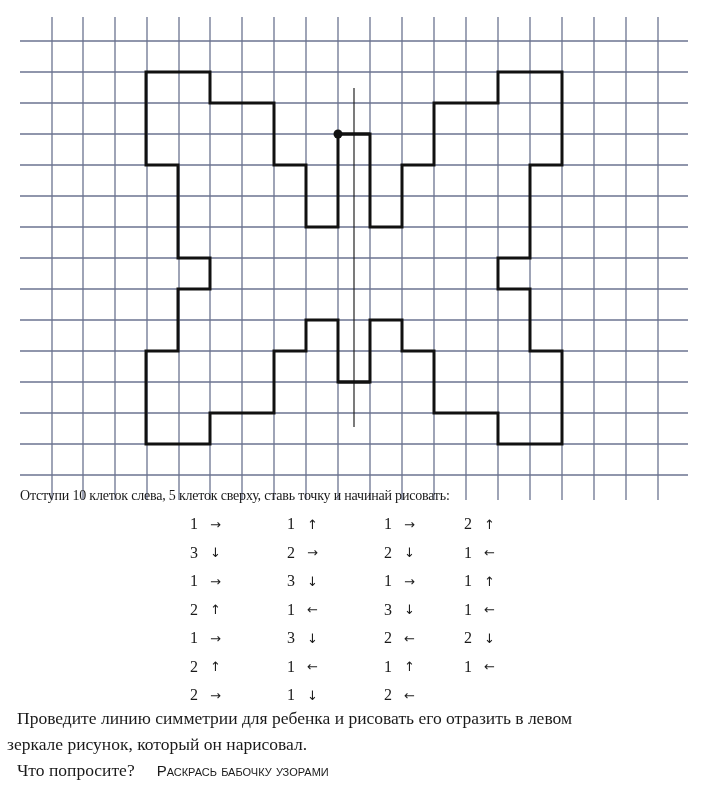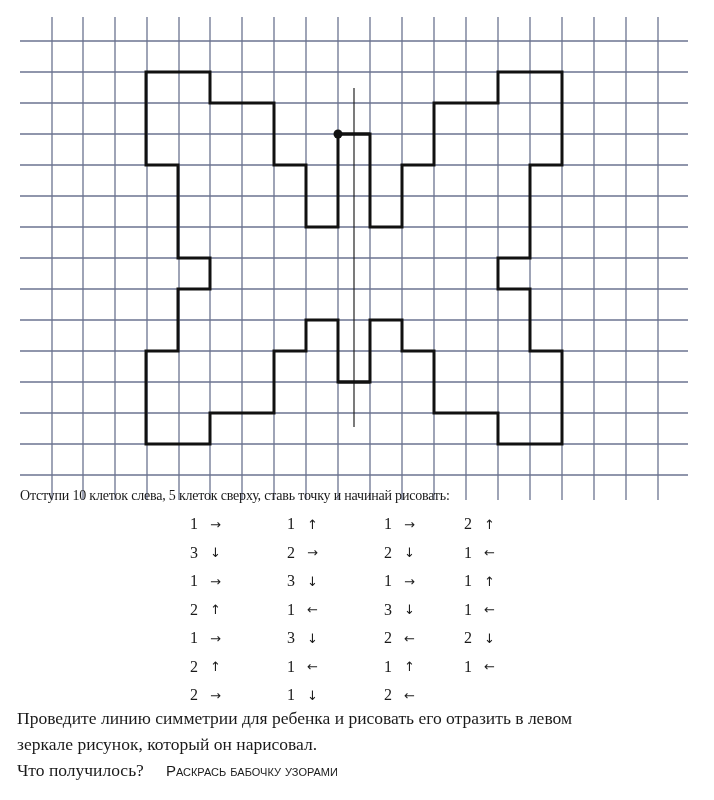--- a/index.html
+++ b/index.html
@@ -6,21 +6,21 @@
     body { width: 714px; height: 800px; position: relative; overflow: hidden;
            font-family: "Liberation Serif", "DejaVu Serif", serif; color: #1a1a1a; }
     #grid-svg { position: absolute; left: 0; top: 0; }
     .instr { position: absolute; left: 20px; top: 488px; font-size: 14px; letter-spacing: -0.2px; white-space: nowrap; }
     .cmd-table { position: absolute; left: 190px; top: 510px; display: grid;
                  grid-template-columns: 97px 97px 80px 80px; row-gap: 0; }
     .cmd { height: 28.5px; display: flex; align-items: center; font-size: 16px; }
     .cmd .num { display: inline-block; width: 20px; }
     .cmd .arr { display: inline-block; font-family: "DejaVu Sans", sans-serif; font-size: 13px; }
     .footer-1 { position: absolute; left: 17px; top: 708px; font-size: 17.5px; white-space: nowrap; }
-    .footer-2 { position: absolute; left: 17px; top: 734px; font-size: 17.5px; white-space: nowrap; }
+    .footer-2 { position: absolute; left: 7px; top: 734px; font-size: 17.5px; white-space: nowrap; }
     .footer-3 { position: absolute; left: 17px; top: 760px; font-size: 17.5px; white-space: nowrap; }
     .smallcaps { font-family: "Liberation Sans", "DejaVu Sans", sans-serif; font-variant: small-caps;
                  font-size: 15px; margin-left: 22px; }
   </style>
 </head>
 <body>
 
 <svg id="grid-svg" width="714" height="500">
     <line x1="20" x2="688" y1="41" y2="41" stroke="#6b7390" stroke-width="1.3"></line>
     <line x1="20" x2="688" y1="72" y2="72" stroke="#6b7390" stroke-width="1.3"></line>
@@ -173,14 +173,14 @@
     <div class="cmd">
       <span class="num">2</span>
       <span class="arr">←</span>
     </div>
     <div class="cmd"></div>
   </div>
 
 <div class="footer-1">Проведите линию симметрии для ребенка и рисовать его отразить в левом</div>
 <div class="footer-2">зеркале рисунок, который он нарисовал.</div>
 <div class="footer-3">
-  <span>Что получилось?</span><span class="smallcaps">Раскрась бабочку узорами</span>
+  <span>Что попросите?</span><span class="smallcaps">Раскрась бабочку узорами</span>
 </div>
 
 </body></html>

